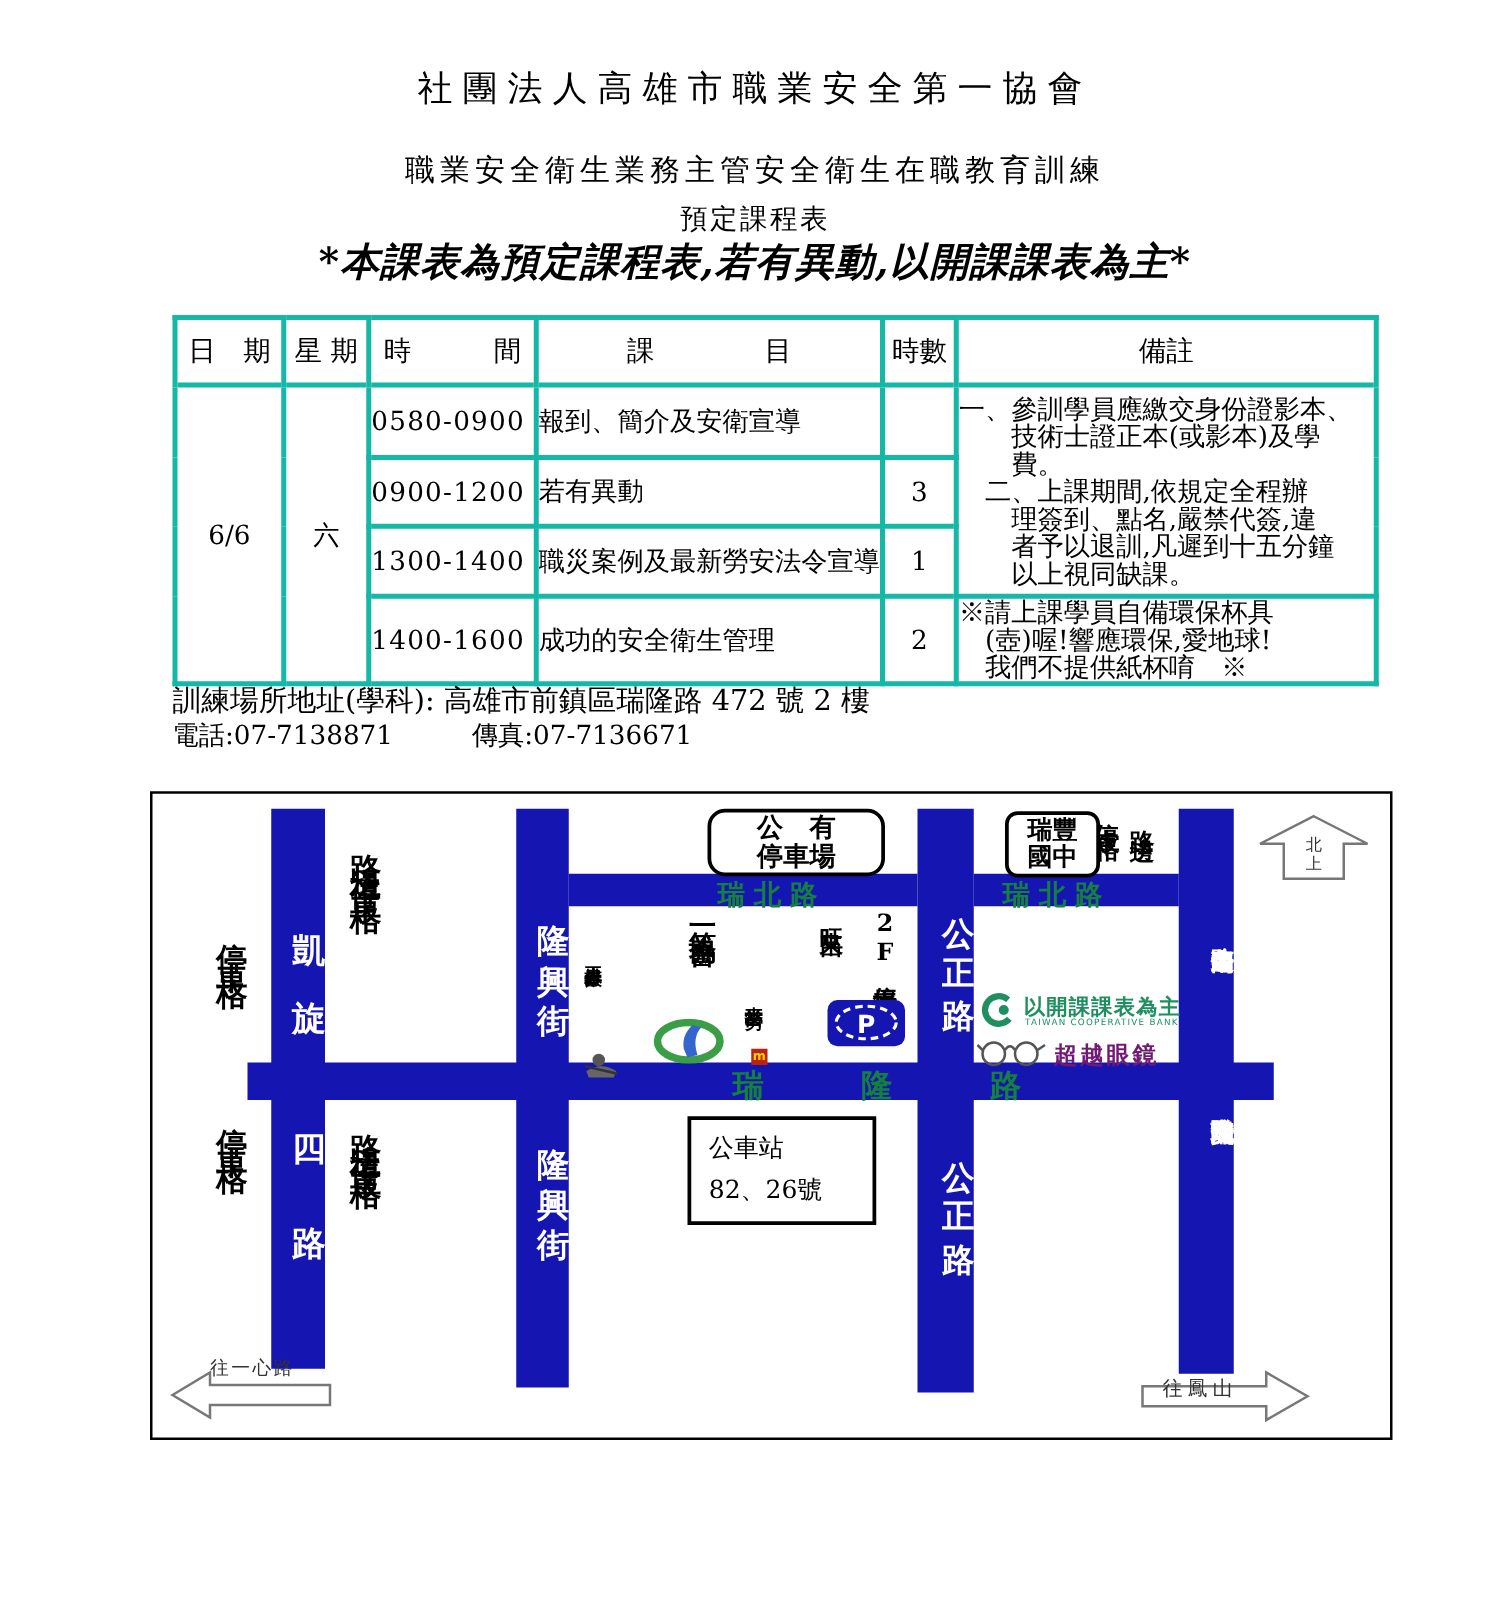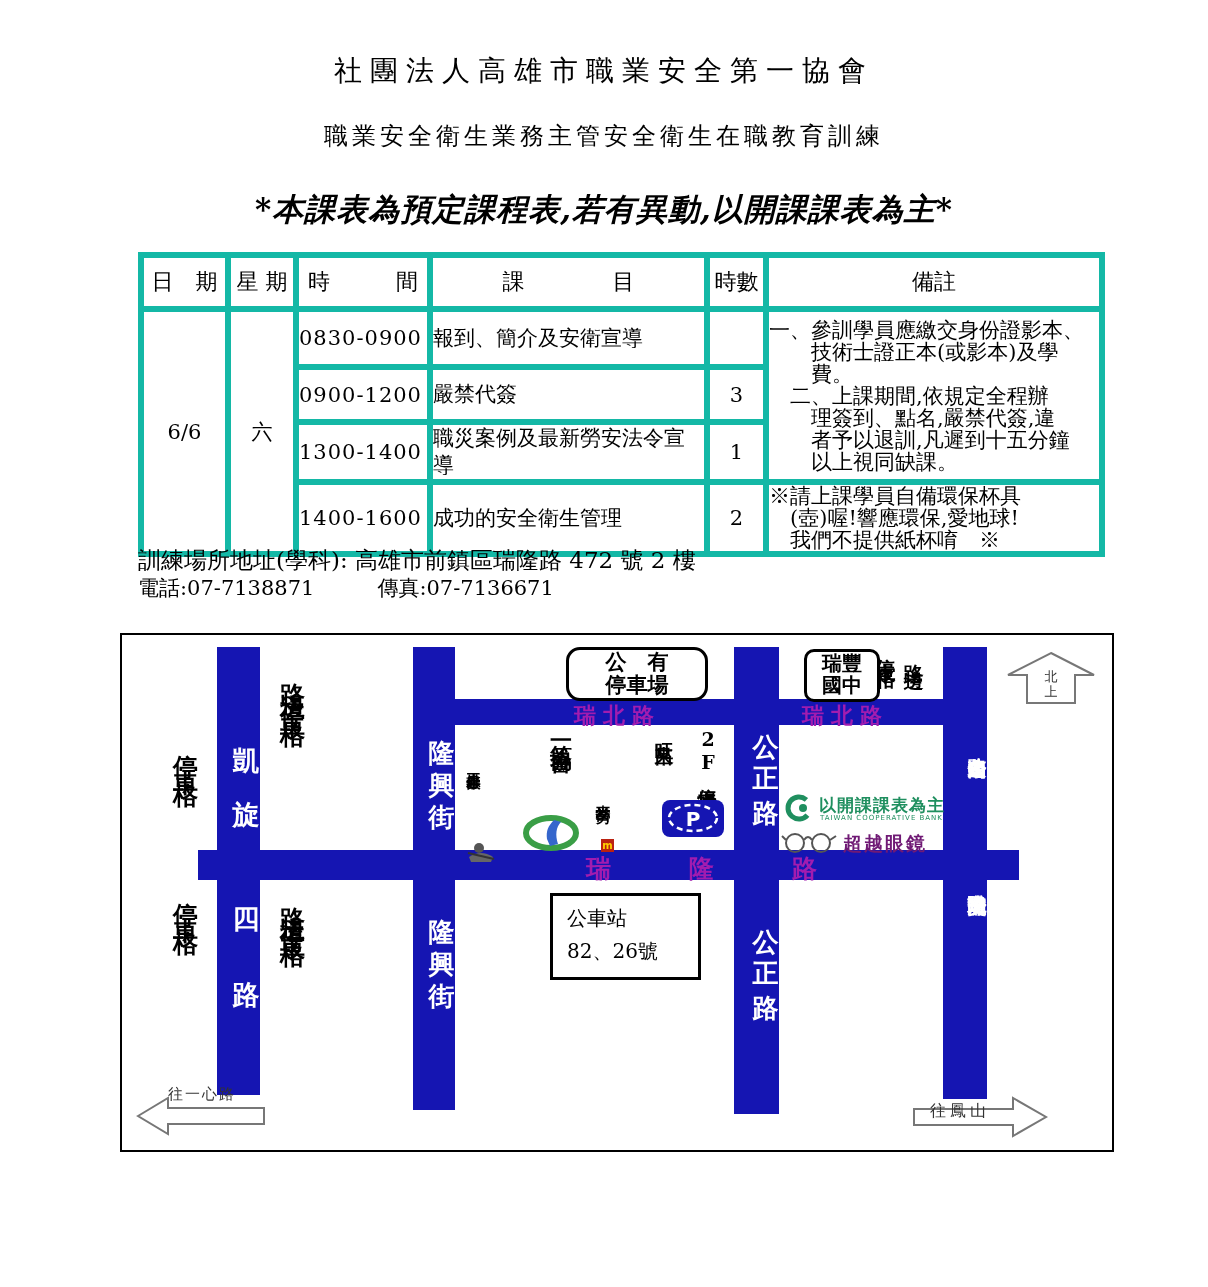--- a/index.html
+++ b/index.html
@@ -12,52 +12,53 @@
 
   
   .t1{top:52px;font-size:28px;letter-spacing:8px;}
   .t2{top:120px;font-size:24px;letter-spacing:4px;}
   .t3{top:160px;font-size:22px;letter-spacing:2px;}
   .t4{top:189px;font-size:31px;font-weight:bold;letter-spacing:1px;font-style:italic;}
 
   
   table.sched{position:absolute;left:138px;top:252px;width:961px;border-collapse:collapse;
               table-layout:fixed;border:3px solid #000;}
-  table.sched td{border:6px solid #14b8a6;font-size:21px;vertical-align:middle;padding:0;}
+  table.sched td{border:4px solid #14b8a6;font-size:21px;vertical-align:middle;padding:0;}
   table.sched tr.hd td{border-bottom:3px solid #000;text-align:center;font-size:22px;}
   td.cdate,td.cweek,td.chours{text-align:center;}
   td.ctime{padding-left:8px;letter-spacing:1px;}
   td.csubj{padding-left:7px;padding-right:4px;line-height:27px;}
   td.crem{font-size:19px;line-height:22px;vertical-align:top;padding:3px 2px 0 4px;}
 
   .addr{left:138px;top:545px;font-size:23px;}
   .phone{left:138px;top:574px;font-size:21px;}
 
   
   .map{left:120px;top:633px;width:990px;height:515px;border:2px solid #000;background:#fff;}
   .road{position:absolute;background:#1515b2;}
   .v{position:absolute;writing-mode:vertical-rl;text-orientation:upright;line-height:1;}
   .wlab{color:#fff;font-weight:bold;font-family:"DejaVu Sans","Liberation Sans",sans-serif;text-align:center;}
   .blab{color:#000;font-weight:bold;}
-  .hlab{position:absolute;color:#a21caf;font-weight:bold;font-family:"DejaVu Sans","Liberation Sans",sans-serif;}
+  .hlab{position:absolute;color:#15803d;font-weight:bold;font-family:"DejaVu Sans","Liberation Sans",sans-serif;}
   .mapbox{position:absolute;border:3px solid #000;background:#fff;text-align:center;
           font-weight:bold;white-space:pre-line;}
   .arrowtxt{position:absolute;color:#333;}
   .greentx{color:#1f8f5f;font-family:"DejaVu Sans","Liberation Sans",sans-serif;}
   .mcd{position:absolute;background:#bb2211;color:#ffd200;font-family:"DejaVu Sans",sans-serif;
        font-weight:bold;text-align:center;}
   .pbox{position:absolute;background:#1515b2;border-radius:8px;}
 </style>
 </head>
 <body>
 
 <div class="page">
 
   <div class="abs ctr t1">社團法人高雄市職業安全第一協會</div>
   <div class="abs ctr t2">職業安全衛生業務主管安全衛生在職教育訓練</div>
+  <div class="abs ctr t3">預定課程表</div>
   <div class="abs ctr t4">*本課表為預定課程表,若有異動,以開課課表為主*</div>
 
   <table class="sched">
     <colgroup>
       <col style="width:87px">
         <col style="width:68px">
         <col style="width:134px">
       <col style="width:277px">
         <col style="width:59px">
         <col style="width:336px">
@@ -67,34 +68,34 @@
       <td class="pre">日　期</td>
       <td class="pre">星 期</td>
       <td class="pre">時　　　間</td>
       <td class="pre">課　　　　目</td>
       <td>時數</td>
       <td>備註</td>
     </tr>
     <tr style="height:58px">
       <td class="cdate" rowspan="4">6/6</td>
       <td class="cweek" rowspan="4">六</td>
-      <td class="ctime">0830-0900</td>
+      <td class="ctime">0580-0900</td>
       <td class="csubj">報到、簡介及安衛宣導</td>
       <td class="chours"></td>
       <td class="crem ml" rowspan="3">一、參訓學員應繳交身份證影本、
 　　技術士證正本(或影本)及學
 　　費。
 　二、上課期間,依規定全程辦
 　　理簽到、點名,嚴禁代簽,違
 　　者予以退訓,凡遲到十五分鐘
 　　以上視同缺課。</td>
     </tr>
     <tr style="height:55px">
       <td class="ctime">0900-1200</td>
-      <td class="csubj">嚴禁代簽</td>
+      <td class="csubj">若有異動</td>
       <td class="chours">3</td>
     </tr>
     <tr style="height:56px">
       <td class="ctime">1300-1400</td>
       <td class="csubj">職災案例及最新勞安法令宣導</td>
       <td class="chours">1</td>
     </tr>
     <tr style="height:61px">
       <td class="ctime">1400-1600</td>
       <td class="csubj">成功的安全衛生管理</td>

